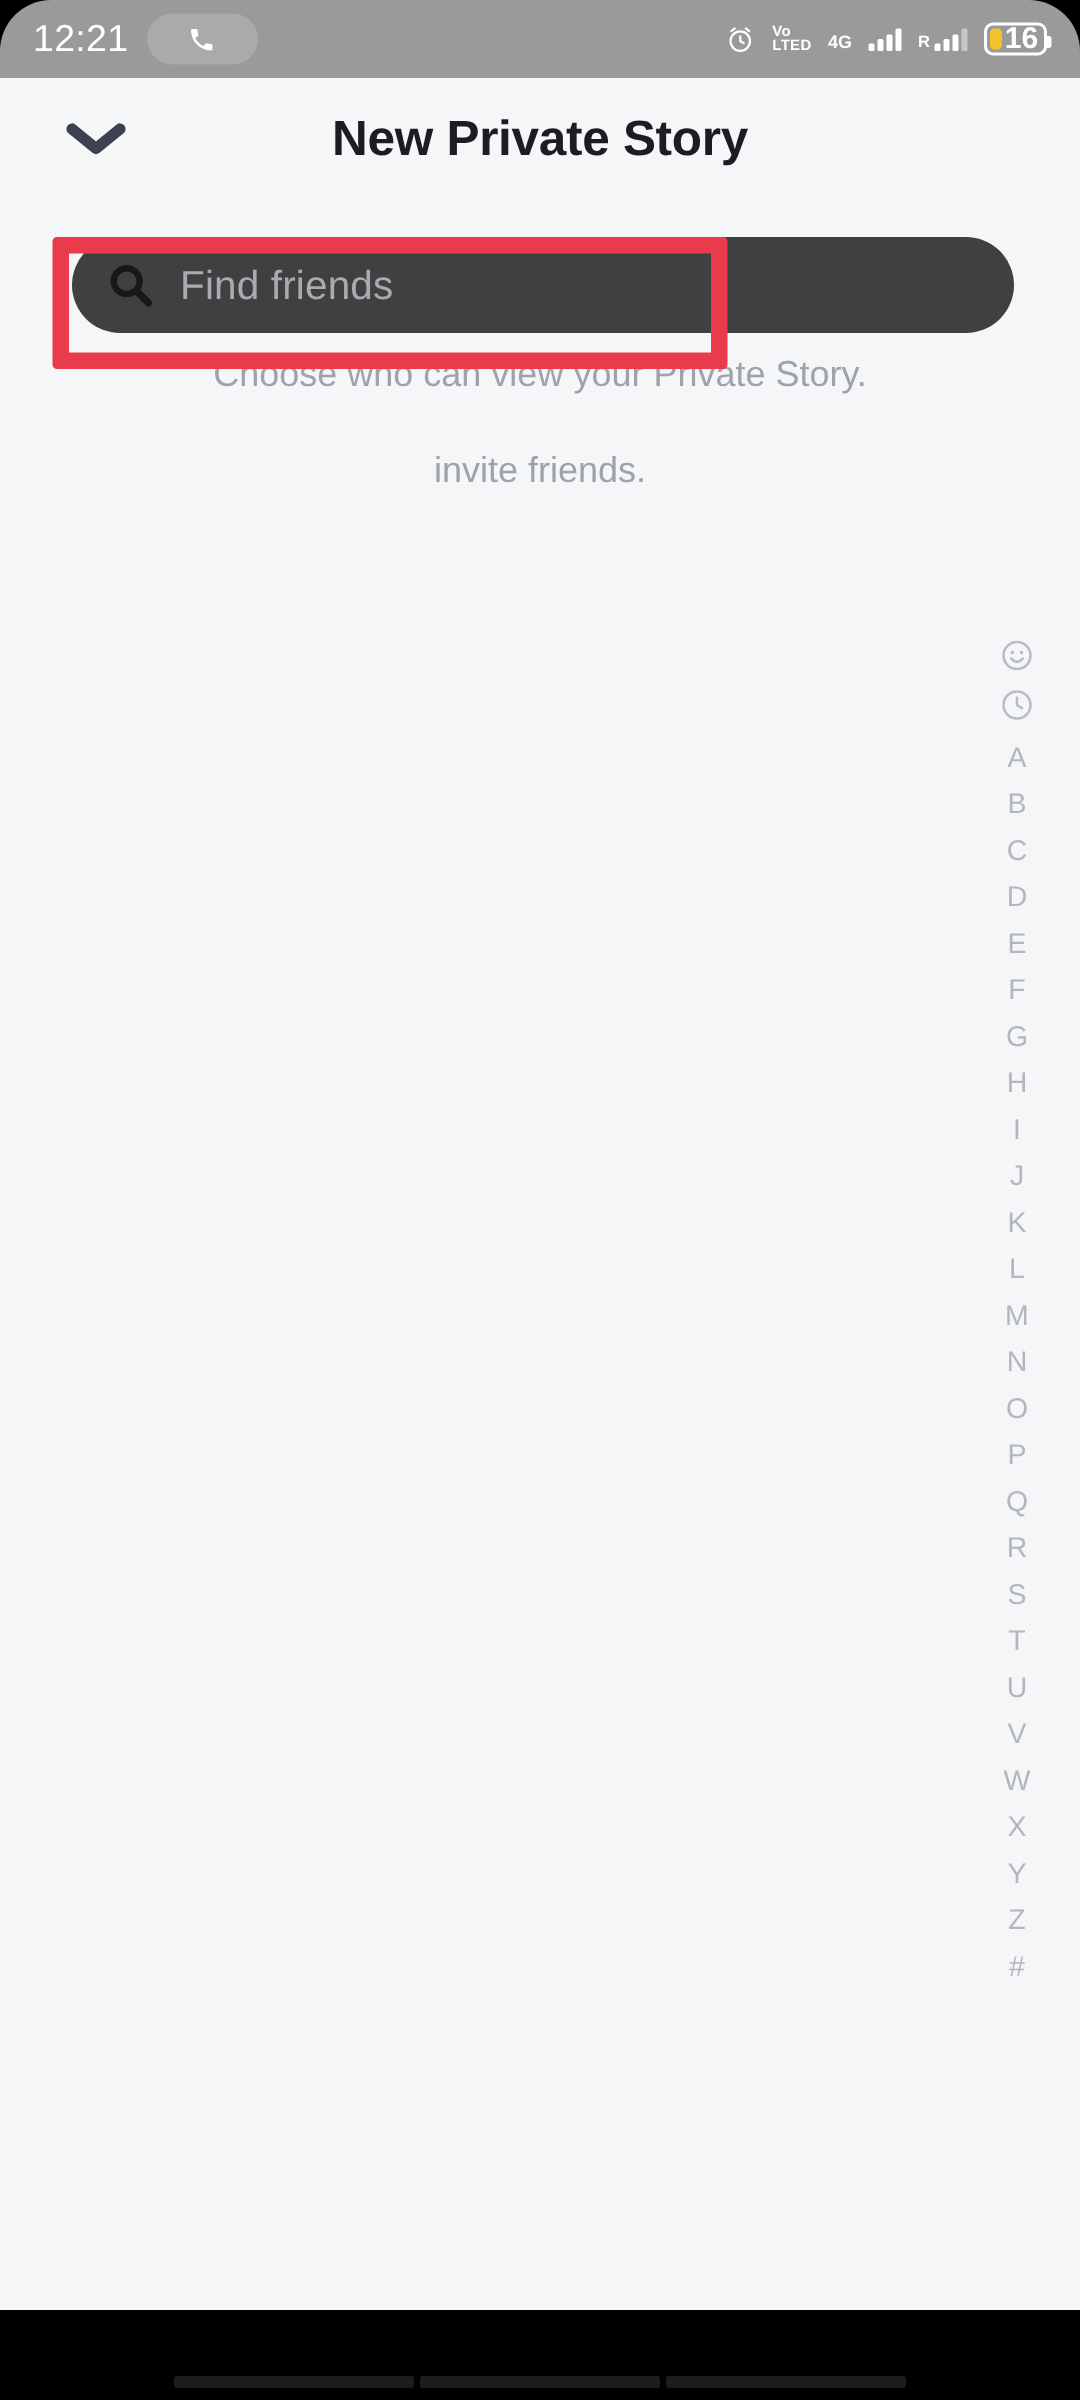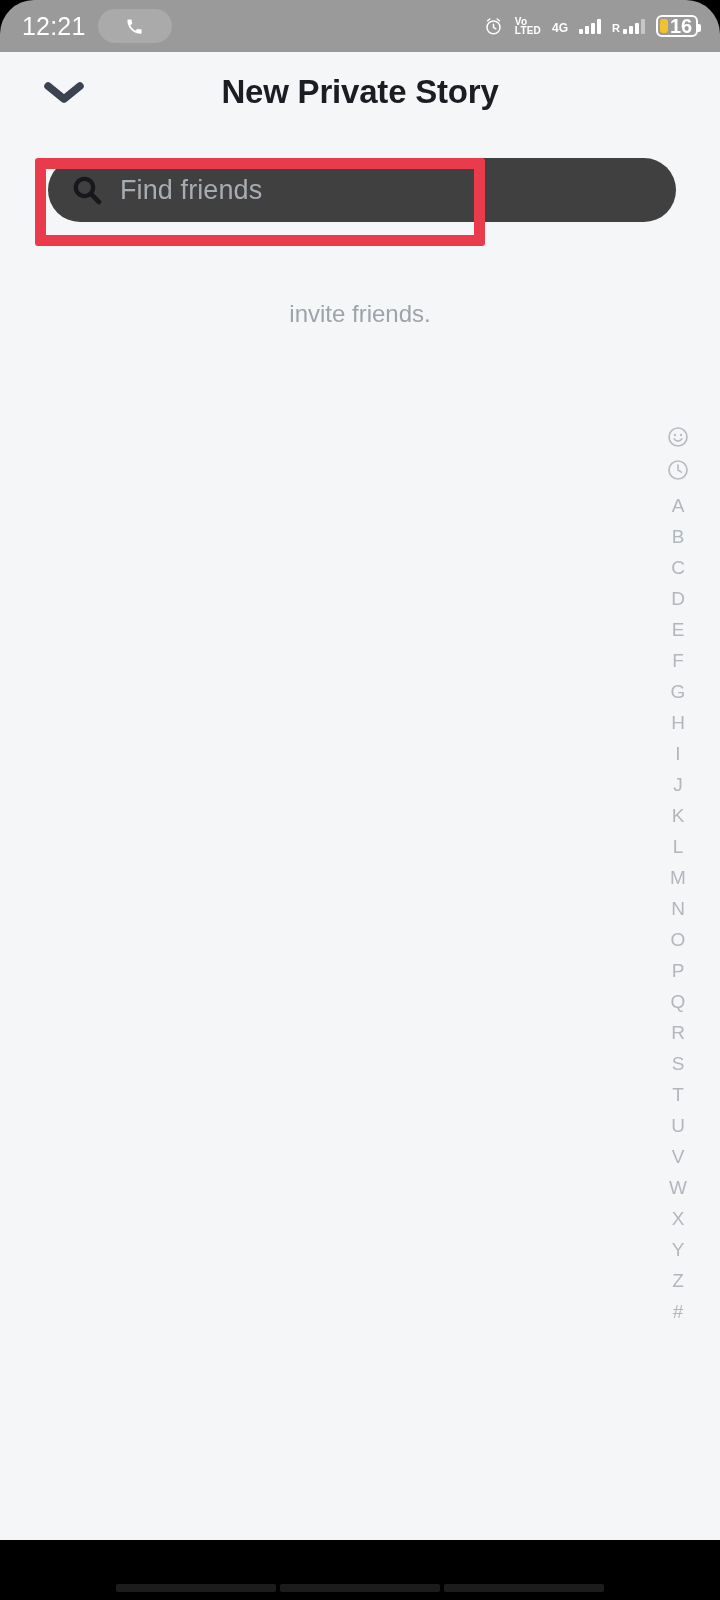--- a/index.html
+++ b/index.html
@@ -232,21 +232,21 @@
       <div class="search-pill">
         <svg class="search-icon" viewBox="0 0 24 24">
           <circle cx="10.2" cy="10.2" r="6.1" fill="none" stroke="#17181c" stroke-width="3"></circle>
           <path d="M14.9 14.9 L20.4 20.4" stroke="#17181c" stroke-width="3.4" stroke-linecap="round"></path>
         </svg>
         <span class="search-ph">Find friends</span>
       </div>
     </div>
 
     <div class="desc">
-      <br>
+      <span>Choose who can view your Private Story.</span><br>
       <br>
       <span>invite friends.</span>
     </div>
 
     <div class="index">
       <div class="ic">
         <svg viewBox="0 0 24 24">
           <circle cx="12" cy="12" r="9" fill="none" stroke="#b9bdc3" stroke-width="1.7"></circle>
           <circle cx="9" cy="10" r="1.2" fill="#b9bdc3"></circle>
           <circle cx="15" cy="10" r="1.2" fill="#b9bdc3"></circle>

